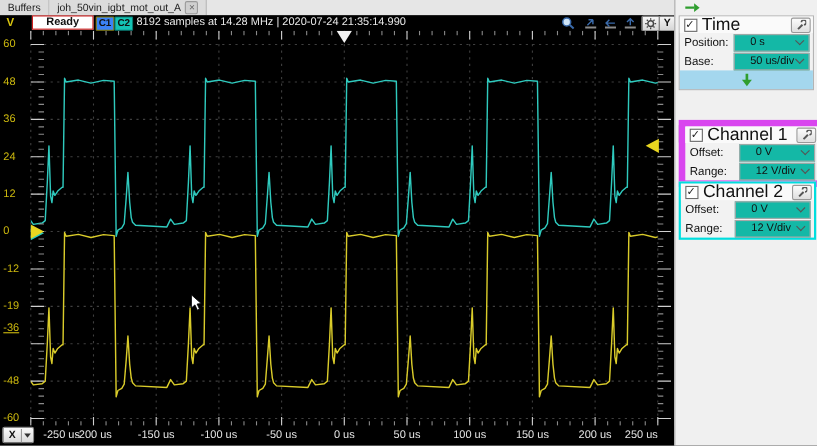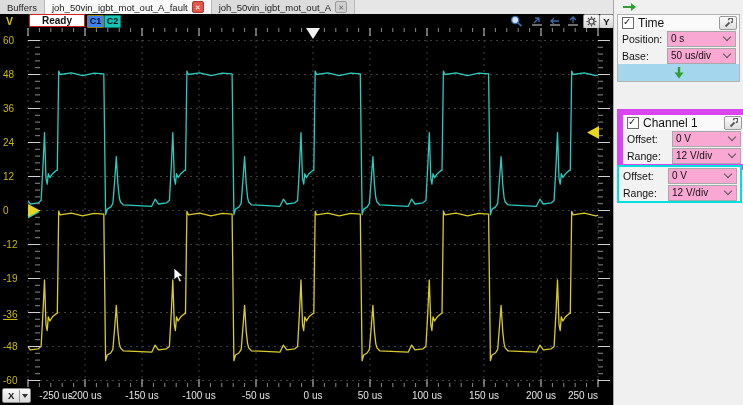--- a/index.html
+++ b/index.html
@@ -37,62 +37,59 @@
   .xbtn .dd{width:10px;display:flex;justify-content:center;}
   .tri-down{width:0;height:0;border-left:3px solid transparent;border-right:3px solid transparent;border-top:4px solid #333;}
 
   
   .sidebar{position:absolute;left:613px;top:0;width:130px;height:405px;background:#f0f0f0;border-left:1px solid #a8a8a8;}
   .collapse{position:absolute;left:8px;top:2px;}
   .panel{position:absolute;left:3px;width:121px;background:#f2f2f2;border:1px solid #b4b4b4;}
   .panel.ch1{border:6px solid #d946ef;}
   .panel.ch2{border:2px solid #00dede;}
   .phead{display:flex;align-items:center;height:15px;padding:0 2px 0 4px;background:#fafafa;}
-  .ptitle{font-size:12px;color:#111;margin-left:4px;flex:1;}
+  .ptitle{font-size:16px;color:#111;margin-left:4px;flex:1;}
   .cb{width:10px;height:10px;background:#fff;border:1px solid #6a6a6a;position:relative;flex:none;}
   .cb.checked::after{content:"✓";position:absolute;left:0px;top:-2px;font-size:10px;color:#222;}
   .tool-btn{width:16px;height:12px;background:linear-gradient(#fcfcfc,#dedede);border:1px solid #999;border-radius:2px;display:flex;align-items:center;justify-content:center;flex:none;}
   .prow{display:flex;align-items:center;height:17px;padding:0 3px 0 4px;}
   .prow label{width:45px;font-size:10.5px;color:#111;flex:none;}
-  .combo{flex:1;height:14px;background:#f9a8d4;border:1px solid #a8a8a8;display:flex;align-items:center;font-size:10px;color:#111;padding-left:3px;position:relative;}
+  .combo{flex:1;height:14px;background:#14b8a6;border:1px solid #a8a8a8;display:flex;align-items:center;font-size:10px;color:#111;padding-left:14px;position:relative;}
   .combo .val{flex:1;white-space:nowrap;overflow:hidden;}
   .chev{width:5px;height:5px;border-right:1.4px solid #555;border-bottom:1.4px solid #555;transform:rotate(45deg);margin:-3px 5px 0 0;flex:none;}
   .runstrip{height:17px;background:#a4d7ee;display:flex;align-items:center;justify-content:center;}
   .addch{position:absolute;left:3px;top:88px;width:121px;height:17px;background:linear-gradient(#fafafa,#dcdcdc);border:1px solid #8f8f8f;border-radius:2px;display:flex;align-items:center;font-size:10.5px;color:#111;margin-top:24px;}
   .addch .mid{flex:1;text-align:center;}
   .addch .ddz{width:14px;align-self:stretch;border-left:1px solid #9f9f9f;display:flex;align-items:center;justify-content:center;}
   .plus{position:relative;width:9px;height:9px;margin-left:14px;flex:none;}
   .plus::before{content:"";position:absolute;left:3.5px;top:0;width:2.4px;height:9px;background:#2fa32f;}
   .plus::after{content:"";position:absolute;left:0;top:3.3px;width:9px;height:2.4px;background:#2fa32f;}
 </style>
 </head>
 <body>
 
 <div id="app">
 
   <div class="tabbar">
     <div class="tab">
       <span>Buffers</span>
     </div>
-    <div class="tab active">
-      <span>joh_50vin_igbt_mot_out_A_fault</span>
-      <span class="tclose red"></span>
-    </div>
     <div class="tab">
       <span>joh_50vin_igbt_mot_out_A</span>
       <span class="tclose gray"></span>
     </div>
   </div>
 
   <div class="scope">
     <div class="statusbar">
       <span class="vunit">V</span>
       <span class="ready">Ready</span>
       <span class="badge c1">C1</span>
       <span class="badge c2">C2</span>
+      <span class="sinfo">8192 samples at 14.28 MHz | 2020-07-24 21:35:14.990</span>
 
       <svg class="mini-icon" style="left:510px" viewBox="0 0 14 12">
         <circle cx="5.2" cy="5" r="3.6" fill="#cfe4f7" stroke="#3a6aaa" stroke-width="1.4"></circle>
         <line x1="8" y1="7.8" x2="11.5" y2="11" stroke="#3a6aaa" stroke-width="1.8"></line>
       </svg>
       <svg class="mini-icon" style="left:530px" viewBox="0 0 14 12">
         <line x1="2" y1="10" x2="12" y2="10" stroke="#8a8a8a" stroke-width="1.6"></line>
         <path d="M4 8 L9 3 M9 3 h-4 M9 3 v4" fill="none" stroke="#3a6aaa" stroke-width="1.3"></path>
       </svg>
       <svg class="mini-icon" style="left:548px" viewBox="0 0 14 12">
@@ -372,21 +369,21 @@
       </svg>
     <div id="ylabels">
         <span style="top: 20.5px;">60</span>
         <span style="top: 54.5px;">48</span>
         <span style="top: 88.5px;">36</span>
         <span style="top: 122.5px;">24</span>
         <span style="top: 156.5px;">12</span>
         <span style="top: 190.5px;">0</span>
         <span style="top: 224.5px;">-12</span>
         <span style="top: 258.5px;">-19</span>
-        <span style="top: 295px; text-decoration: underline;">-36</span>
+        <span style="top: 279px; text-decoration: underline;">-36</span>
         <span style="top: 326.5px;">-48</span>
         <span style="top: 360.5px;">-60</span>
       </div>
 
     <div class="xbar">
       <span class="xbtn">
         <span class="lbl">X</span>
         <span class="dd">
             <span class="tri-down"></span>
           </span>
@@ -463,20 +460,30 @@
       <div class="prow">
         <label>Range:</label>
         <div class="combo">
           <span class="val">12 V/div</span>
           <span class="chev"></span>
         </div>
       </div>
     </div>
 
     <div class="panel ch2" style="top:165px">
+      <div class="phead">
+        <span class="cb checked"></span>
+        <span class="ptitle">Channel 2</span>
+        <span class="tool-btn">
+          <svg width="10" height="10" viewBox="0 0 10 10">
+            <path d="M2.5 8.5 L6.5 4.5" stroke="#555" stroke-width="1.8"></path>
+            <path d="M5.5 2.2 a2.2 2.2 0 1 1 2.3 2.3" fill="none" stroke="#555" stroke-width="1.4"></path>
+          </svg>
+        </span>
+      </div>
       <div class="prow">
         <label>Offset:</label>
         <div class="combo">
           <span class="val">0 V</span>
           <span class="chev"></span>
         </div>
       </div>
       <div class="prow">
         <label>Range:</label>
         <div class="combo">

